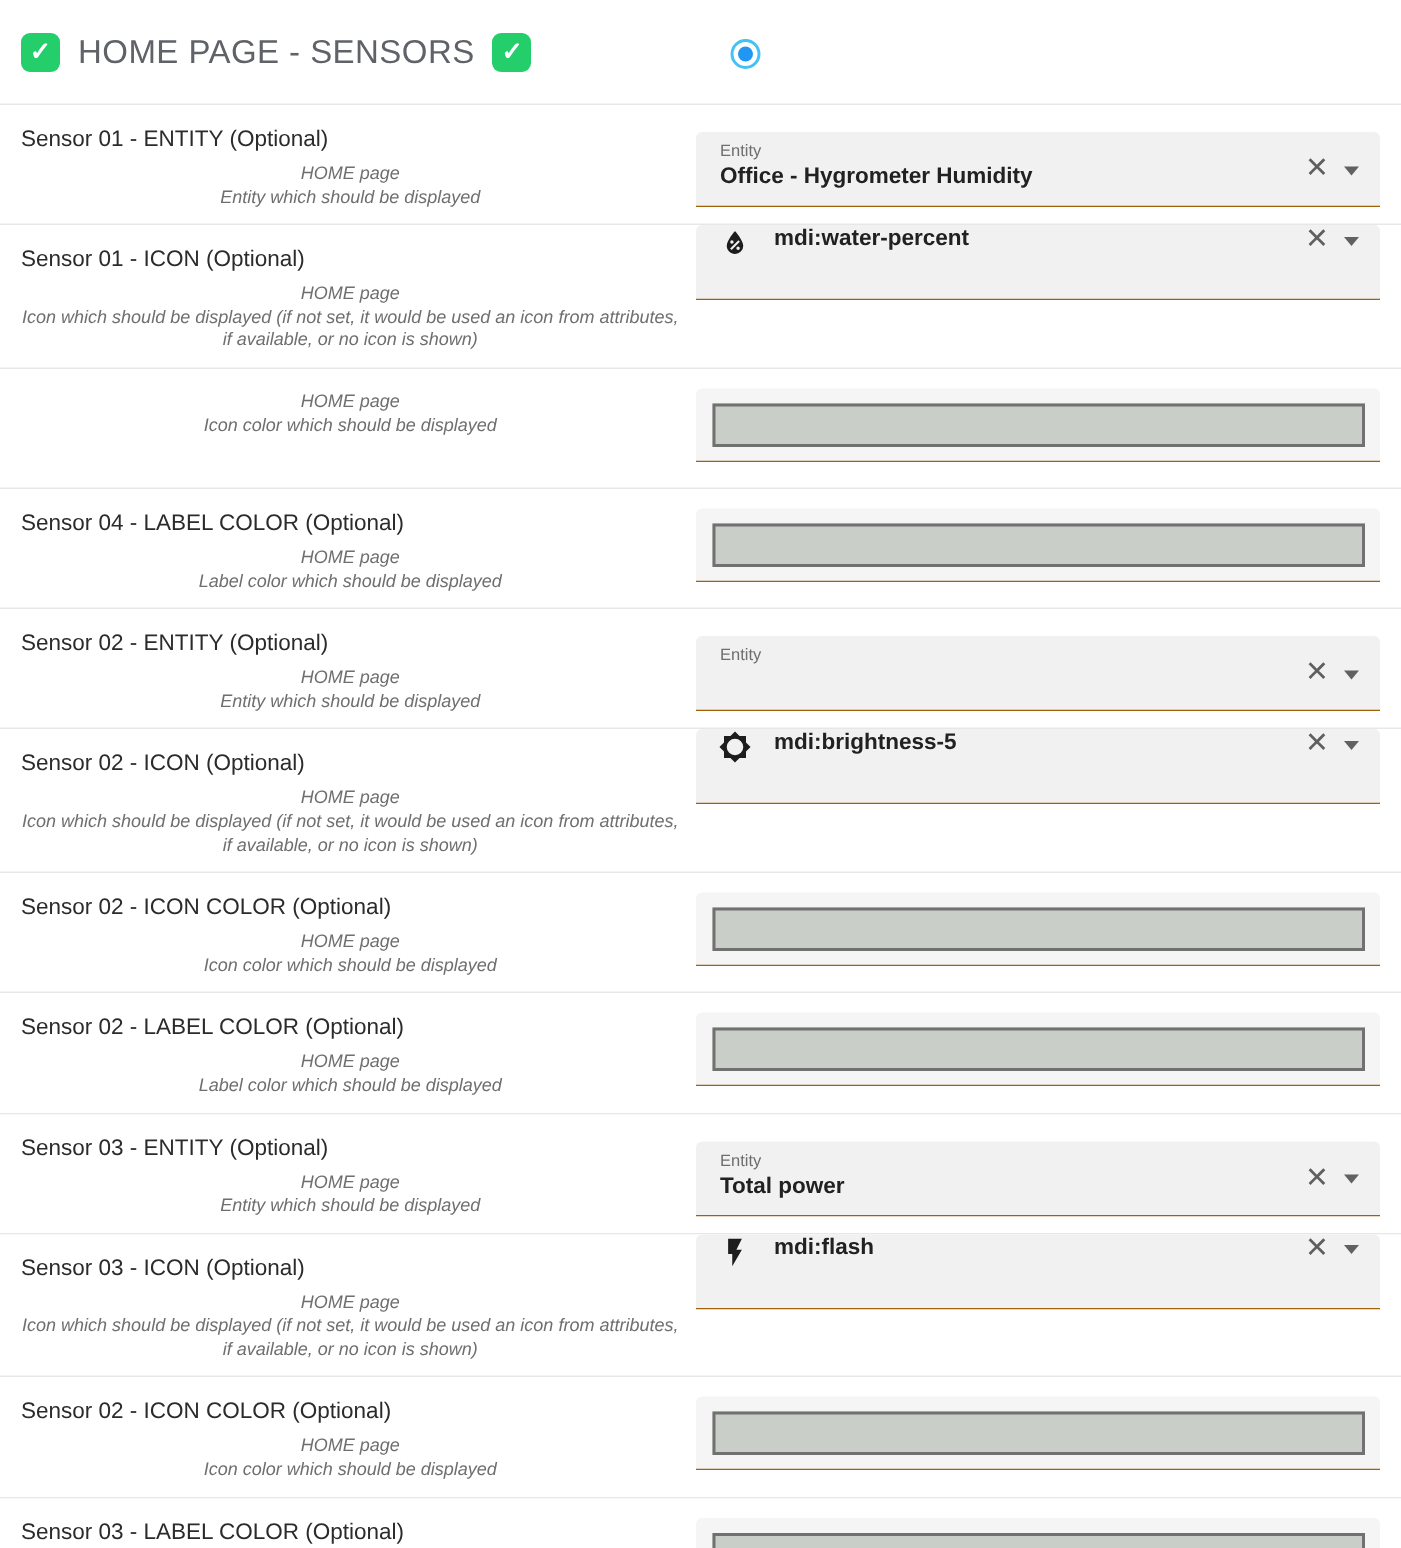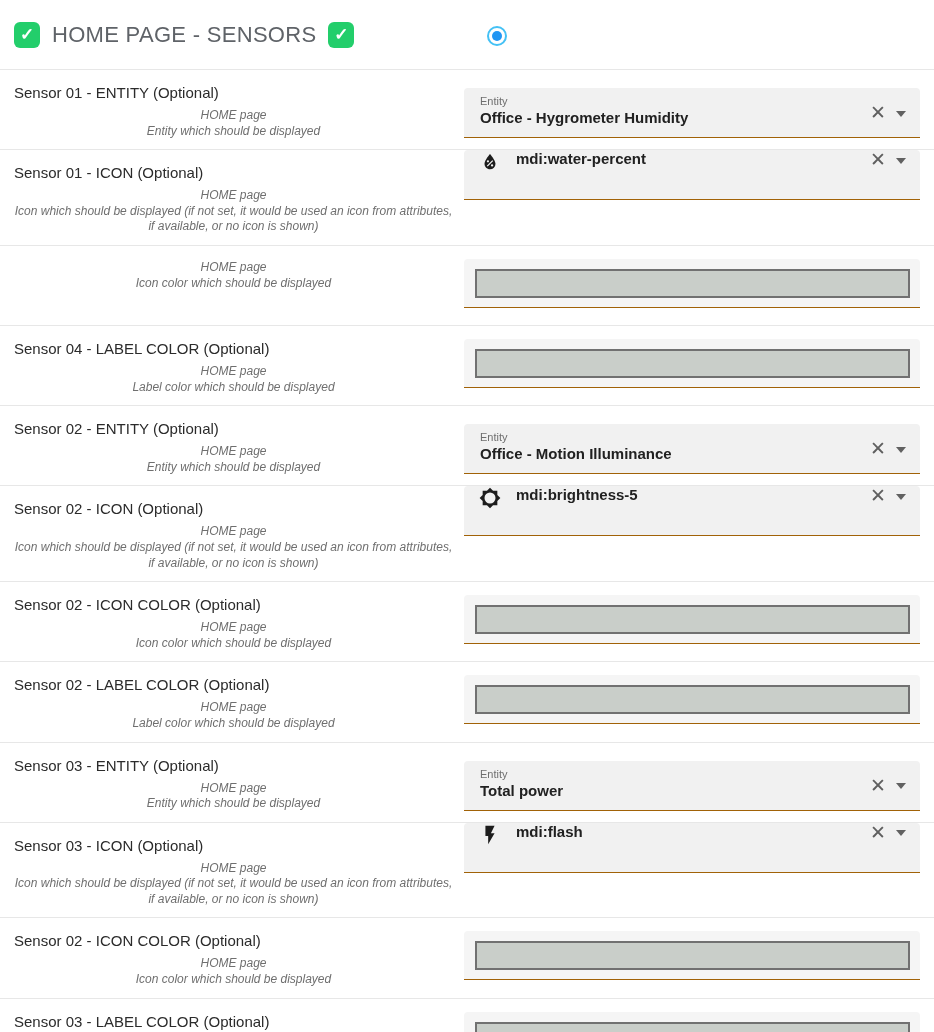--- a/index.html
+++ b/index.html
@@ -184,21 +184,20 @@
 <div class="row h-entity">
   <div class="row-left">
     <div class="row-label">Sensor 02 - ENTITY (Optional)</div>
     <div class="row-subtitle">HOME page</div>
     <div class="row-desc">Entity which should be displayed</div>
   </div>
   <div class="row-right">
     <div class="field select">
       <div class="field-inner">
         <div class="float-label">Entity</div>
-        <div class="field-value">Office - Motion Illuminance</div>
       </div>
       <div class="trailing">
         <span class="clear">✕</span>
         <span class="caret"></span>
       </div>
     </div>
   </div>
 </div>
 
 <div class="row h-icon">

